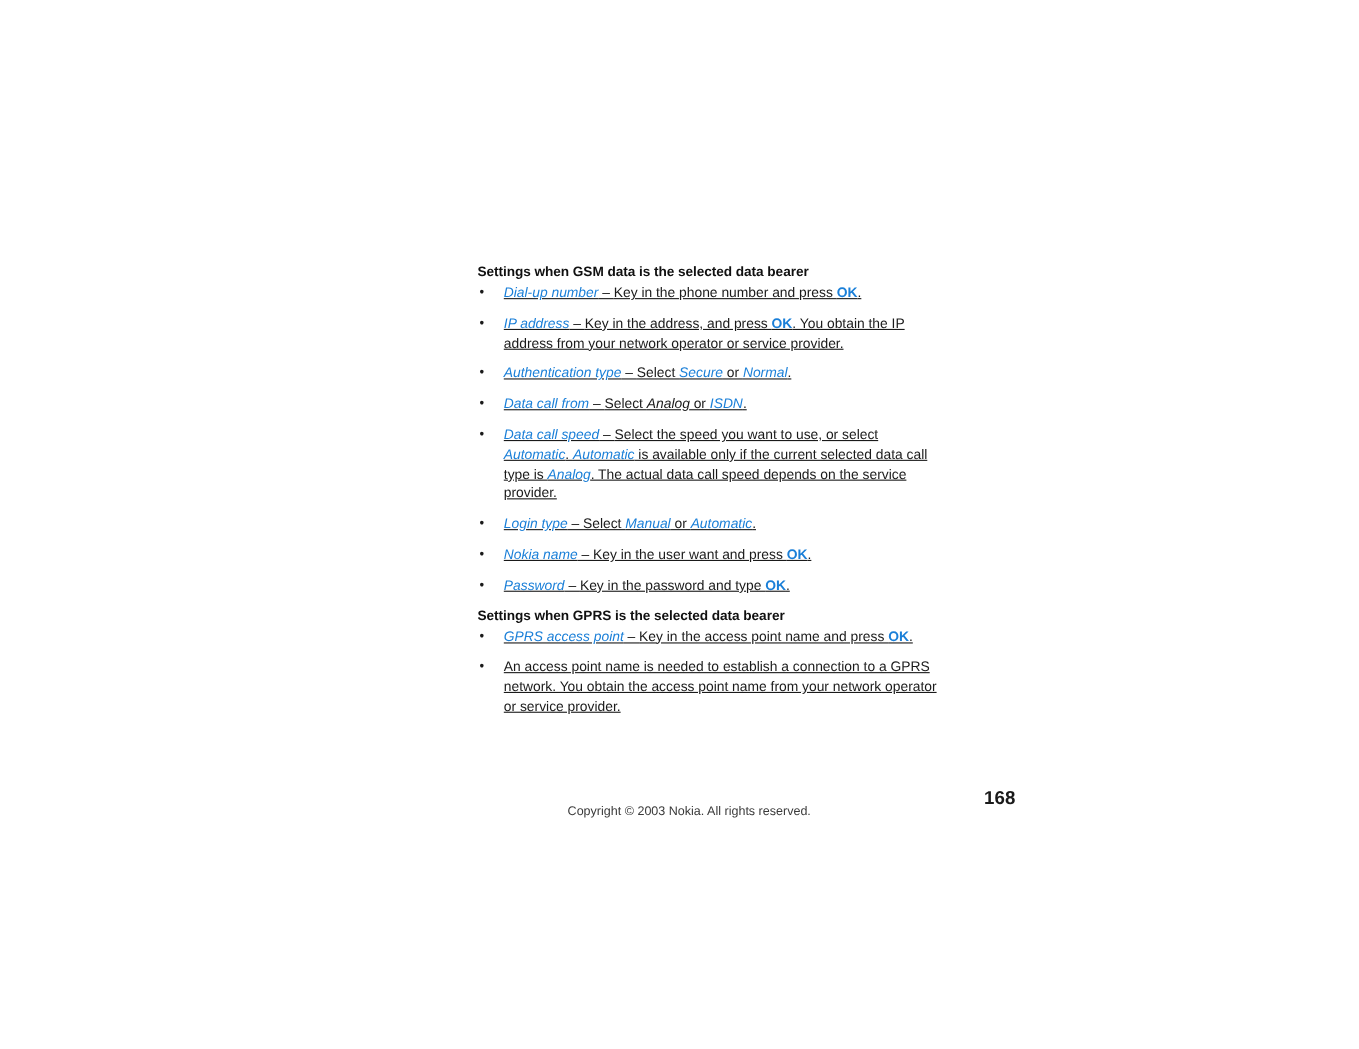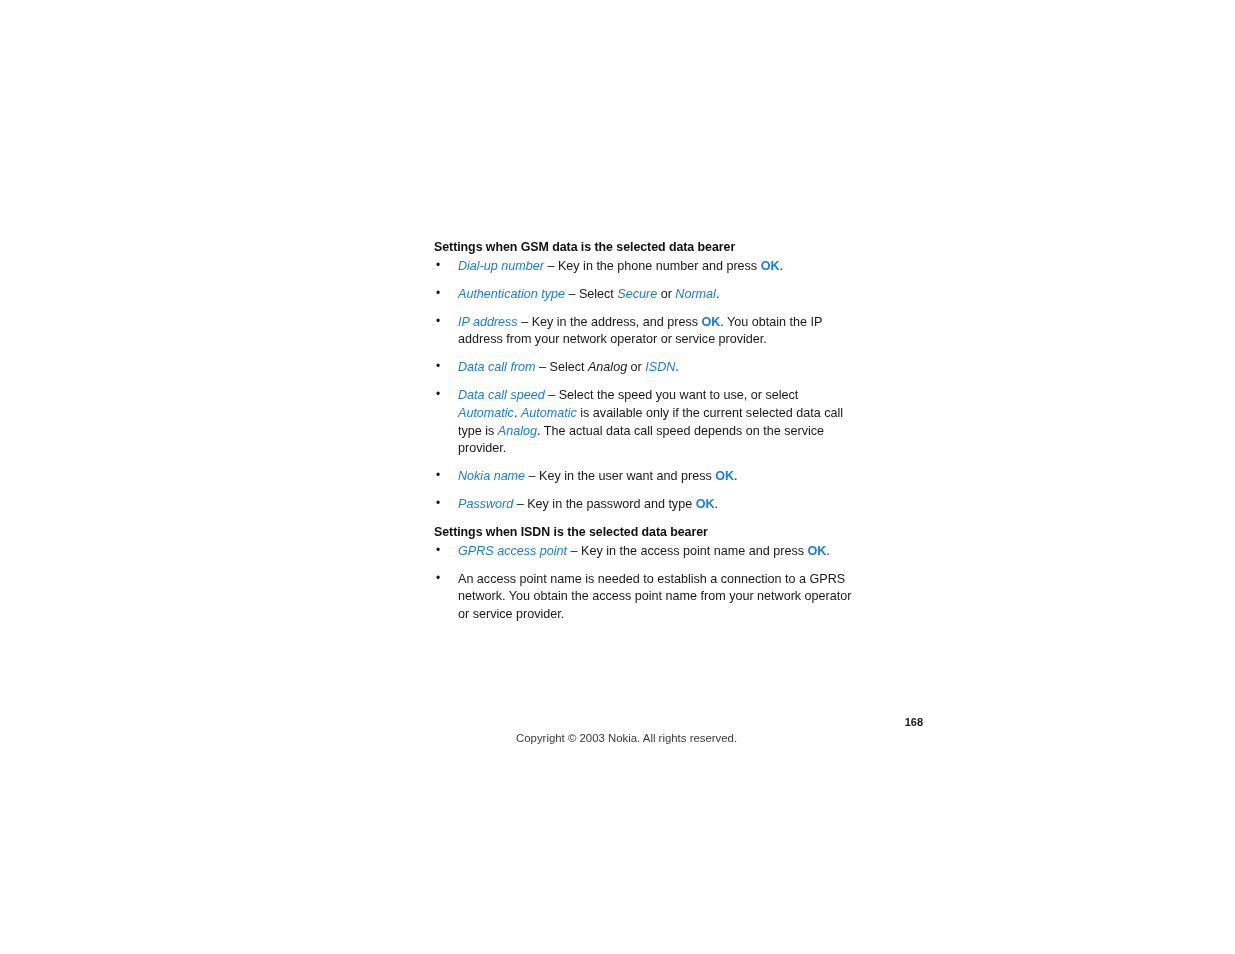--- a/index.html
+++ b/index.html
@@ -32,20 +32,21 @@
     line-height: 15px;
   }
   .section-heading.second {
     margin-top: 11px;
   }
 
   ul.bullets {
     list-style: none;
     margin: 0;
     padding: 0;
+    text-decoration: underline;
   }
   ul.bullets > li {
     position: relative;
     padding-left: 24px;
     margin-bottom: 10px;
     font-size: 12.6px;
     line-height: 17.8px;
     color: #1a1a1a;
     letter-spacing: -0.01px;
   }
@@ -95,67 +96,70 @@
     left: 98px;
     top: 16px;
     font-size: 11.4px;
     color: #3a3a3a;
     white-space: nowrap;
   }
   .pagenum {
     position: absolute;
     right: 0;
     top: 0;
-    font-size: 11px;
+    font-size: 17px;
     font-weight: bold;
     color: #1a1a1a;
   }
 </style>
 </head>
 <body>
 
 <div id="page">
 
   <h2 class="section-heading">Settings when GSM data is the selected data bearer</h2>
 
   <ul class="bullets">
 
     <li class="tight">
       <span class="term">Dial-up number</span><span> – </span><span>Key in the phone number and press </span><span class="key">OK</span><span>.</span>
     </li>
 
     <li>
-      <span class="term">Authentication type</span><span> – </span><span>Select </span><span class="val">Secure</span><span> or </span><span class="val">Normal</span><span>.</span>
+      <span class="term">IP address</span><span> – </span><span>Key in the address, and press </span><span class="key">OK</span><span>. You obtain the IP address from your network operator or service provider.</span>
     </li>
 
     <li>
-      <span class="term">IP address</span><span> – </span><span>Key in the address, and press </span><span class="key">OK</span><span>. You obtain the IP address from your network operator or service provider.</span>
+      <span class="term">Authentication type</span><span> – </span><span>Select </span><span class="val">Secure</span><span> or </span><span class="val">Normal</span><span>.</span>
     </li>
 
     <li>
       <span class="term">Data call from</span><span> – </span><span>Select </span><span class="val-dark">Analog</span><span> or </span><span class="val">ISDN</span><span>.</span>
     </li>
 
     <li>
       <span class="term">Data call speed</span><span> – </span><span>Select the speed you want to use, or select </span><span class="val">Automatic</span><span>. </span><span class="val">Automatic</span><span> is available only if the current selected data call type is </span><span class="val">Analog</span><span>. The actual data call speed depends on the service provider.</span>
     </li>
 
+    <li>
+      <span class="term">Login type</span><span> – </span><span>Select </span><span class="val">Manual</span><span> or </span><span class="val">Automatic</span><span>.</span>
+    </li>
 
     <li>
       <span class="term">Nokia name</span><span> – </span><span>Key in the user want and press </span><span class="key">OK</span><span>.</span>
     </li>
 
     <li>
       <span class="term">Password</span><span> – </span><span>Key in the password and type </span><span class="key">OK</span><span>.</span>
     </li>
 
 
   </ul>
 
-  <h2 class="section-heading second">Settings when ISDN is the selected data bearer</h2>
+  <h2 class="section-heading second">Settings when GPRS is the selected data bearer</h2>
 
   <ul class="bullets">
 
     <li class="tight">
       <span class="term">GPRS access point</span><span> – </span><span>Key in the access point name and press </span><span class="key">OK</span><span>.</span>
     </li>
 
     <li>
       <span>An access point name is needed to establish a connection to a GPRS network. You obtain the access point name from your network operator or service provider.</span>
     </li>

